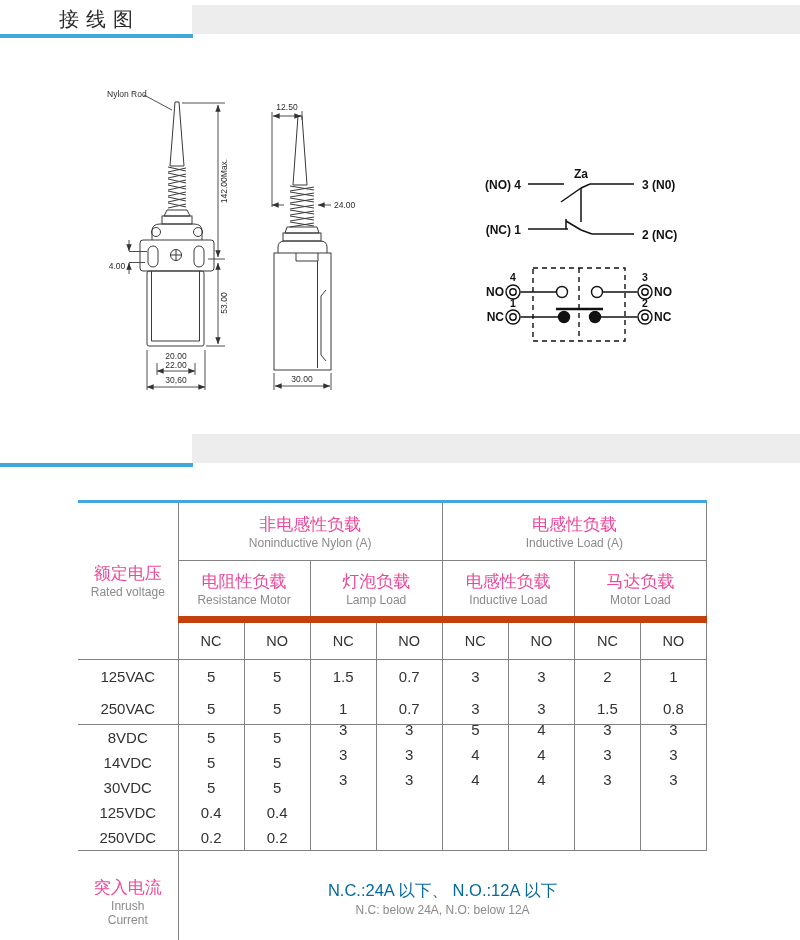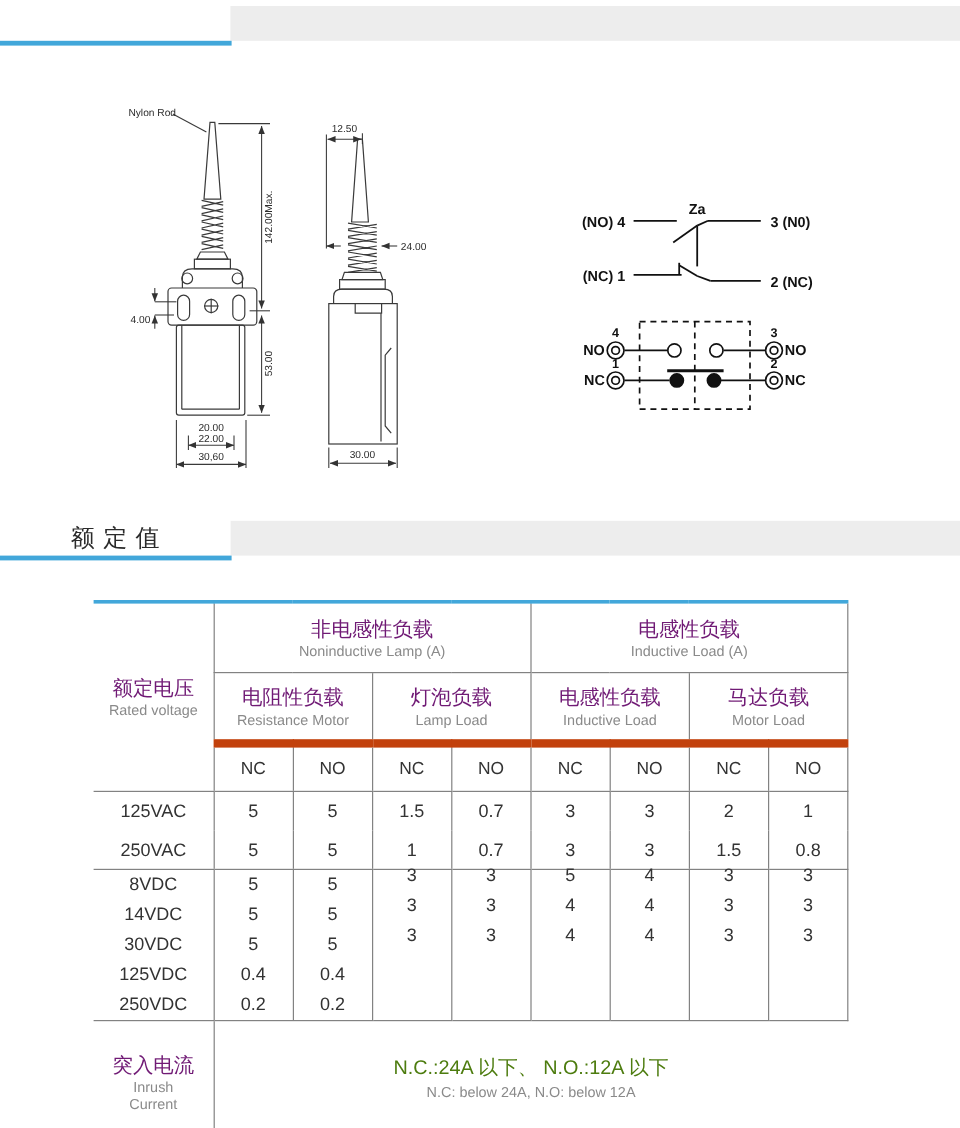--- a/index.html
+++ b/index.html
@@ -21,44 +21,47 @@
   svg text{stroke:none;fill:#222;font-family:"Liberation Sans",sans-serif;}
   .dimtxt{font-size:8.5px;fill:#2c2c2c;}
   .schtxt{font-size:12px;font-weight:bold;fill:#111;}
   .termnum{font-size:10.5px;font-weight:bold;fill:#111;}
 
   
   table.ratings{position:absolute;left:78px;top:500px;width:629px;
                 border-collapse:collapse;table-layout:fixed;
                 border-top:3px solid #42a7da;}
   table.ratings td{text-align:center;vertical-align:middle;color:#333;padding:0;}
-  .zh{font-size:17px;color:#701a75;line-height:22px;}
+  .zh{font-size:17px;color:#ec4899;line-height:22px;}
   .en{font-size:12px;color:#8a8a8a;line-height:14px;}
   td.corner{border-bottom:1px solid #828282;}
   td.group{height:57px;border-left:1px solid #828282;border-bottom:1px solid #828282;}
   td.sub{height:55px;border-left:1px solid #828282;border-bottom:7px solid #c2410c;}
   td.ch{height:36px;font-size:14.5px;color:#3a3a3a;
         border-left:1px solid #828282;border-bottom:1px solid #828282;}
   td.last{border-right:1px solid #828282;}
   td.rowlabel{font-size:15px;color:#333;}
   td.val{font-size:15px;border-left:1px solid #828282;}
   td.val span{display:inline-block;}
   td.val span.up{transform:translateY(-8px);}
   tr.acrow td{height:32px;}
   tr.dcrow td{height:25px;}
   tr.block-end td{border-bottom:1px solid #828282;}
   tr.inrush-row td{height:86px;vertical-align:top;padding-top:26px;}
   td.inrush-val{border-left:1px solid #828282;}
-  .zh2{font-size:16.5px;color:#4d7c0f;line-height:26px;}
+  .zh2{font-size:16.5px;color:#0369a1;line-height:26px;}
 </style>
 </head>
 <body>
 
 <div class="sec" id="sec1">
   <div class="bar"></div>
+  <div class="titlebox">
+    <span class="title">接线图</span>
+  </div>
   <div class="blueline"></div>
 </div>
 
 <svg class="wiring" width="800" height="440" viewBox="0 0 800 440">
   <defs>
     <marker id="arr" viewBox="0 0 8 8" refX="7.4" refY="4" markerWidth="8" markerHeight="8" orient="auto-start-reverse">
       <path d="M0,1 L7.6,4 L0,7 Z" fill="#333"></path>
     </marker>
   </defs>
 
@@ -176,23 +179,20 @@
     <text class="termnum" x="645" y="307" text-anchor="middle">2</text>
     <text class="schtxt" x="504" y="296" text-anchor="end">NO</text>
     <text class="schtxt" x="504" y="321" text-anchor="end">NC</text>
     <text class="schtxt" x="654" y="296">NO</text>
     <text class="schtxt" x="654" y="321">NC</text>
   </g>
 </svg>
 
 <div class="sec" id="sec2">
   <div class="bar"></div>
-  <div class="titlebox">
-    <span class="title">额定值</span>
-  </div>
   <div class="blueline"></div>
 </div>
 
 <table class="ratings">
   <colgroup>
     <col style="width:100px">
     <col style="width:66px">
       <col style="width:66px">
       <col style="width:66px">
       <col style="width:66px">
@@ -202,21 +202,21 @@
       <col style="width:66px">
   </colgroup>
   <tbody>
     <tr>
       <td class="corner" rowspan="3">
         <div class="zh">额定电压</div>
         <div class="en">Rated voltage</div>
       </td>
       <td class="group" colspan="4">
         <div class="zh">非电感性负载</div>
-        <div class="en">Noninductive Lamp (A)</div>
+        <div class="en">Noninductive Nylon (A)</div>
       </td>
       <td class="group last" colspan="4">
         <div class="zh">电感性负载</div>
         <div class="en">Inductive Load (A)</div>
       </td>
     </tr>
     <tr>
       <td class="sub" colspan="2">
         <div class="zh">电阻性负载</div>
         <div class="en">Resistance Motor</div>

